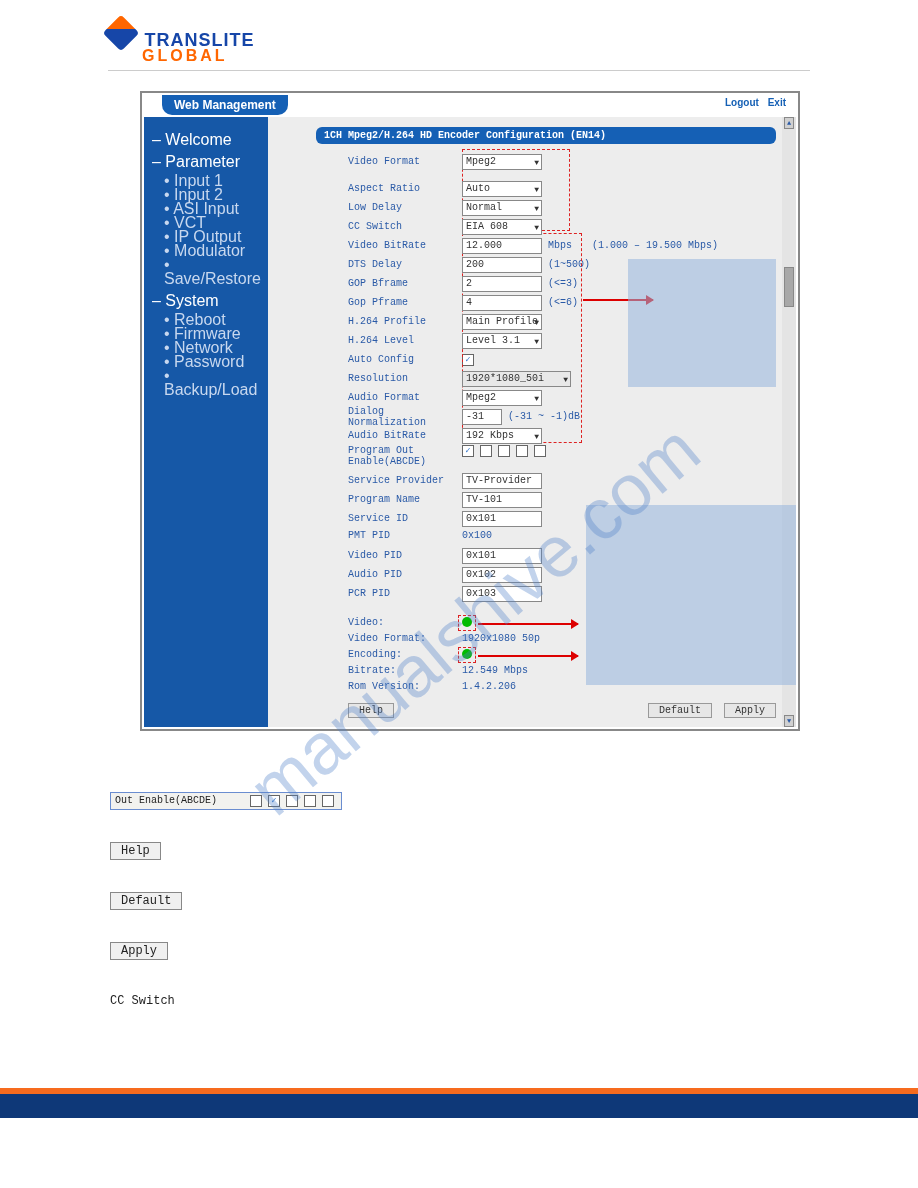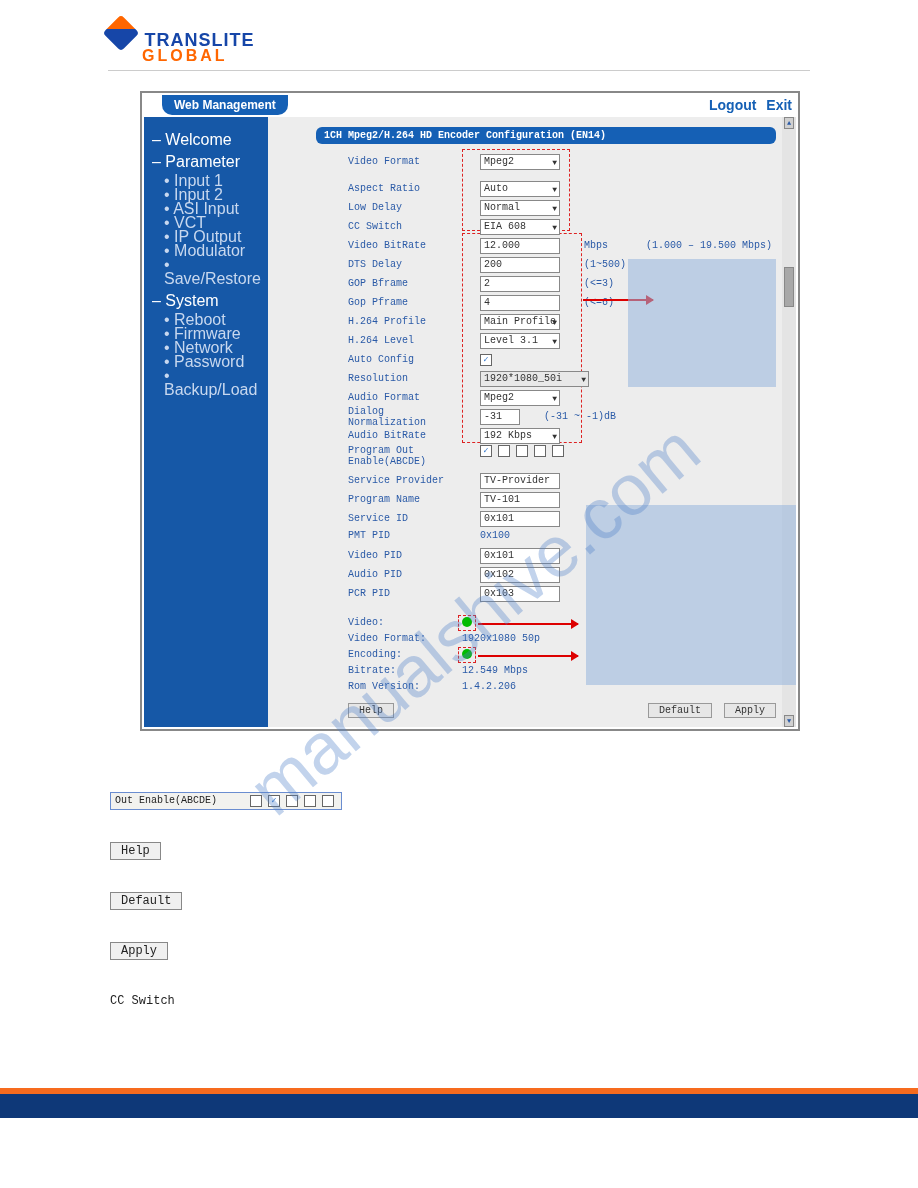--- a/index.html
+++ b/index.html
@@ -8,21 +8,21 @@
   .header-logo { margin: 0 0 10px 108px; display: flex; align-items: center; }
   .logo-box { width: 200px; height: 40px; position: relative; }
   .logo-icon { width: 26px; height: 26px; background: linear-gradient(135deg,#f60 40%,#1646a8 40%); transform: rotate(45deg); display: inline-block; margin-right: 6px; border-radius: 4px; }
   .logo-text { font-weight: bold; font-size: 18px; color: #1646a8; letter-spacing: 1px; }
   .logo-sub { font-size: 16px; color: #f60; letter-spacing: 3px; margin-left: 34px; margin-top: -4px; font-weight: bold; }
   .hr { border-top: 1px solid #ccc; margin: 8px 108px 20px 108px; }
   .screenshot-outer { width: 660px; margin-left: 140px; border: 2px solid #888; background: #fff; padding: 2px; position: relative; }
   .screenshot { width: 100%; background: #ededed; position: relative; }
   .topbar { background: #fff; height: 22px; position: relative; }
   .tab-wm { background: #1560b5; color: #fff; font-size: 12px; font-weight: bold; padding: 3px 12px; border-radius: 0 0 10px 10px; position: absolute; left: 18px; top: 0; }
-  .top-links { position: absolute; right: 4px; top: 2px; font-size: 14px; font-weight: bold; }
+  .top-links { position: absolute; right: 10px; top: 2px; font-size: 10px; font-weight: bold; }
   .top-links a { color: #1560b5; margin-left: 6px; cursor: pointer; }
   .wm-body { display: flex; background: #1560b5; }
   .sidebar { width: 124px; background: #1658a7; color: #d8e4f5; font-size: 16px; padding: 14px 8px 30px 8px; min-height: 610px; }
   .sidebar .grp { margin-bottom: 4px; }
   .sidebar .grp-h { color: #fff; }
   .sidebar .grp-h::before { content: "– "; color: #fff; }
   .sidebar ul { list-style: none; margin: 3px 0 6px 12px; }
   .sidebar li { color: #c8d8ef; line-height: 14px; }
   .sidebar li::before { content: "• "; }
   .content { flex: 1; background: #ededed; position: relative; padding: 10px 0 8px 0; font-family: "Courier New", monospace; font-size: 10px; color: #2a5aa7; }
@@ -32,21 +32,21 @@
   .scrollbar .arr.up { top: 0; }
   .scrollbar .arr.down { bottom: 0; }
   .panel-title { background: #1560b5; color: #fff; font-weight: bold; padding: 3px 8px; margin: 0 20px 8px 48px; font-size: 10px; font-family: "Courier New", monospace; border-radius: 6px; }
   .form-area { margin-left: 80px; }
   .dashed-box1 { position: absolute; border: 1.5px dashed #d22; left: 194px; top: 32px; width: 108px; height: 82px; pointer-events: none; }
   .dashed-box2 { position: absolute; border: 1.5px dashed #d22; left: 194px; top: 116px; width: 120px; height: 210px; pointer-events: none; }
   .arrow1 { position: absolute; left: 315px; top: 182px; width: 70px; height: 2px; background: #d00; }
   .arrow1::after { content:""; position:absolute; right:-1px; top:-4px; border-left:8px solid #d00; border-top:5px solid transparent; border-bottom:5px solid transparent; }
   .gray-block1 { position: absolute; right: 20px; top: 142px; width: 148px; height: 128px; background: rgba(150,180,220,.55); }
   .gray-block2 { position: absolute; right: 0; top: 388px; width: 210px; height: 180px; background: rgba(150,180,220,.55); }
-  .row { display: flex; align-items: center; height: 19px; gap: 18px; }
+  .row { display: flex; align-items: center; height: 19px; }
   .row .lab { width: 114px; font-size: 10px; }
   .row .ctl { width: 80px; height: 16px; background: #fff; border: 1px solid #888; font-size: 10px; padding: 0 3px; line-height: 14px; color: #333; position: relative; }
   .row .sel::after { content:"▼"; position: absolute; right: 2px; top: 1px; font-size: 8px; color: #333; }
   .row .suf { margin-left: 6px; font-size: 10px; color: #2a5aa7; text-align: right; }
   .chkrow .chks { display: inline-flex; gap: 6px; }
   .chk { width: 12px; height: 12px; border: 1px solid #666; background: #fff; display: inline-block; font-size: 9px; line-height: 10px; text-align: center; color: #3377cc; }
   .stat-row { display: flex; height: 16px; font-size: 10px; }
   .stat-row .lab { width: 114px; }
   .stat-row .val { color: #2a5aa7; }
   .green-dot { width: 10px; height: 10px; background: #0b0; border-radius: 50%; display: inline-block; vertical-align: middle; }

